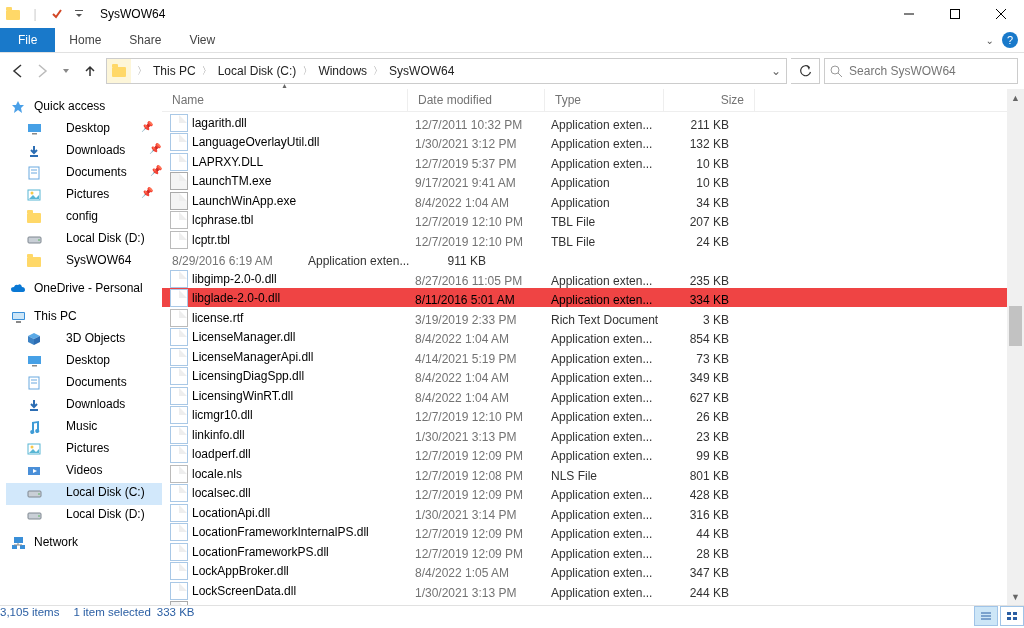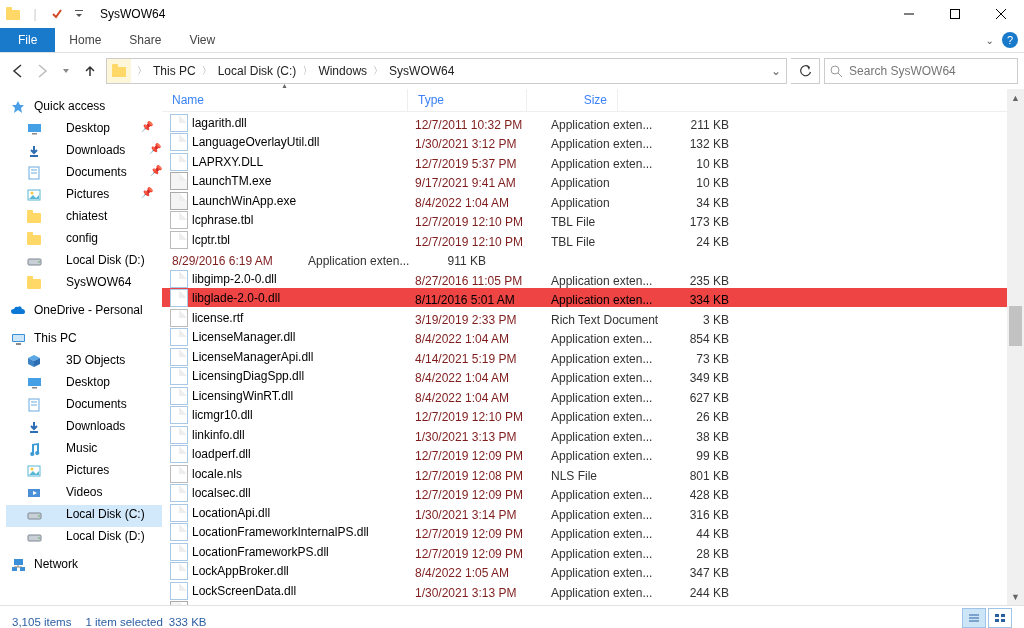--- a/index.html
+++ b/index.html
@@ -52,52 +52,52 @@
   .np-head .lbl { color: #000; }
   .np-item { display: flex; align-items: flex-start; padding: 2px 2px 2px 20px; gap: 24px; height: 18px; }
   .np-item.local { background: #d2e8fb; }
   .pin { margin-left: auto; margin-right: 6px; color: #777; font-size: 10px; }
   .ico { width: 16px; height: 16px; display: inline-flex; align-items: center; justify-content: center; flex-shrink: 0; }
   .ico.folder { position: relative; background: #ffd868; border-radius: 1px; width: 14px; height: 10px; margin-top: 2px; }
   .ico.folder:before { content: ""; position: absolute; top: -3px; left: 0; width: 6px; height: 3px; background: #ffd868; border-radius: 1px 1px 0 0; }
 
   
   .filepane { flex: 1; display: flex; flex-direction: column; min-width: 0; }
-  .cols { display: flex; height: 22px; align-items: center; border-bottom: 1px solid #eee; color: #3b82f6; font-size: 12px; }
+  .cols { display: flex; height: 22px; align-items: center; border-bottom: 1px solid #eee; color: #737373; font-size: 12px; }
   .col { border-right: 1px solid #eee; padding-left: 10px; display: flex; align-items: center; height: 100%; }
   .col.name { width: 235px; }
   .col.date { width: 126px; }
   .col.type { width: 108px; }
   .col.size { width: 70px; justify-content: flex-end; padding-right: 10px; border-right: 1px solid #eee; }
   .sort-ind { position: relative; }
   .sort-ind:after { content: "▴"; position: absolute; top: -8px; left: 50%; transform: translateX(-50%); font-size: 8px; color: #666; }
   .filelist { flex: 1; overflow: hidden; }
   .row { display: flex; align-items: flex-end; height: 19.5px; font-size: 12px; }
   .row.selected { background: #ef4444; }
   .cell { white-space: nowrap; overflow: hidden; text-overflow: clip; }
   .cell.name { width: 235px; padding-left: 8px; display: flex; align-items: center; gap: 4px; }
-  .cell.date { width: 126px; padding-left: 10px; color: #7f1d1d; }
+  .cell.date { width: 126px; padding-left: 10px; color: #737373; }
   .cell.type { width: 108px; padding-left: 10px; color: #333; }
   .cell.size { width: 70px; text-align: right; padding-right: 10px; color: #333; }
   .row.selected .cell { color: #000; }
 
   .file-ico { width: 16px; height: 16px; border: 1px solid #bbb; background: #fff; flex-shrink: 0; position: relative; }
   .file-ico:before { content: ""; position: absolute; top: 0; right: 0; border-left: 4px solid #eee; border-bottom: 4px solid #eee; border-top: 4px solid #fff; border-right: 4px solid #fff; }
   .file-ico.dll { border-color: #a9c8e6; }
   .file-ico.exe { border-color: #aaa; background: #f4f4f4; }
   .file-ico.tbl { border-color: #bbb; }
 
   
   .right-sb { width: 17px; background: #f0f0f0; display: flex; flex-direction: column; }
   .sb-arrow { height: 17px; display: flex; align-items: center; justify-content: center; color: #666; font-size: 9px; }
   .sb-track { flex: 1; position: relative; }
   .sb-thumb { position: absolute; left: 2px; right: 2px; top: 200px; height: 40px; background: #c2c2c2; }
 
   
-  .statusbar { height: 22px; border-top: 1px solid #e1e1e1; display: flex; align-items: flex-end; padding: 0 12px; font-size: 11.5px; color: #2a5ea3; }
+  .statusbar { height: 22px; border-top: 1px solid #e1e1e1; display: flex; align-items: flex-start; padding: 0 0; font-size: 11.5px; color: #2a5ea3; }
   .statusbar .sep { width: 14px; }
   .view-toggles { margin-left: auto; display: flex; gap: 2px; }
   .vt { width: 22px; height: 18px; border: 1px solid #a0c4e8; display: flex; align-items: center; justify-content: center; color: #2a5ea3; font-size: 10px; }
   .vt.active { background: #cde6f7; }
 
   svg { display: block; }
 </style>
 </head>
 <body>
 
@@ -260,26 +260,20 @@
                   <path d="M2 10 L6 6 L9 9 L12 6 L12 10 Z" fill="#59b6d4"></path>
                 </svg>
               </span>
               <span>Pictures</span>
               <span class="pin">📌</span>
             </div>
             <div class="np-item">
               <span class="ico">
                 <span class="ico folder"></span>
               </span>
-              <span>chiatest</span>
-            </div>
-            <div class="np-item">
-              <span class="ico">
-                <span class="ico folder"></span>
-              </span>
               <span>config</span>
             </div>
             <div class="np-item">
               <span class="ico">
                 <svg width="15" height="11">
                   <rect x="1" y="3" width="13" height="6" rx="1" fill="#c9cfd6" stroke="#7f8790"></rect>
                   <circle cx="12" cy="6" r="0.8" fill="#4caf50"></circle>
                 </svg>
               </span>
               <span>Local Disk (D:)</span>
@@ -414,20 +408,21 @@
               </svg>
           </span>
           <span class="lbl">Network</span>
         </div>
       </div>
     </div>
 
     <div class="filepane">
       <div class="cols">
         <div class="col name sort-ind">Name</div>
+        <div class="col date">Date modified</div>
         <div class="col type">Type</div>
         <div class="col size">Size</div>
       </div>
       <div class="filelist" id="filelist">
           <div class="row">
             <div class="cell name">
               <span class="file-ico dll"></span>
               <span>lagarith.dll</span>
             </div>
             <div class="cell date">12/7/2011 10:32 PM</div>
@@ -470,21 +465,21 @@
             <div class="cell type">Application</div>
             <div class="cell size">34 KB</div>
           </div>
           <div class="row">
             <div class="cell name">
               <span class="file-ico tbl"></span>
               <span>lcphrase.tbl</span>
             </div>
             <div class="cell date">12/7/2019 12:10 PM</div>
             <div class="cell type">TBL File</div>
-            <div class="cell size">173 KB</div>
+            <div class="cell size">207 KB</div>
           </div>
           <div class="row">
             <div class="cell name">
               <span class="file-ico tbl"></span>
               <span>lcptr.tbl</span>
             </div>
             <div class="cell date">12/7/2019 12:10 PM</div>
             <div class="cell type">TBL File</div>
             <div class="cell size">24 KB</div>
           </div>
@@ -565,21 +560,21 @@
             <div class="cell type">Application exten...</div>
             <div class="cell size">26 KB</div>
           </div>
           <div class="row">
             <div class="cell name">
               <span class="file-ico dll"></span>
               <span>linkinfo.dll</span>
             </div>
             <div class="cell date">1/30/2021 3:13 PM</div>
             <div class="cell type">Application exten...</div>
-            <div class="cell size">38 KB</div>
+            <div class="cell size">23 KB</div>
           </div>
           <div class="row">
             <div class="cell name">
               <span class="file-ico dll"></span>
               <span>loadperf.dll</span>
             </div>
             <div class="cell date">12/7/2019 12:09 PM</div>
             <div class="cell type">Application exten...</div>
             <div class="cell size">99 KB</div>
           </div>

